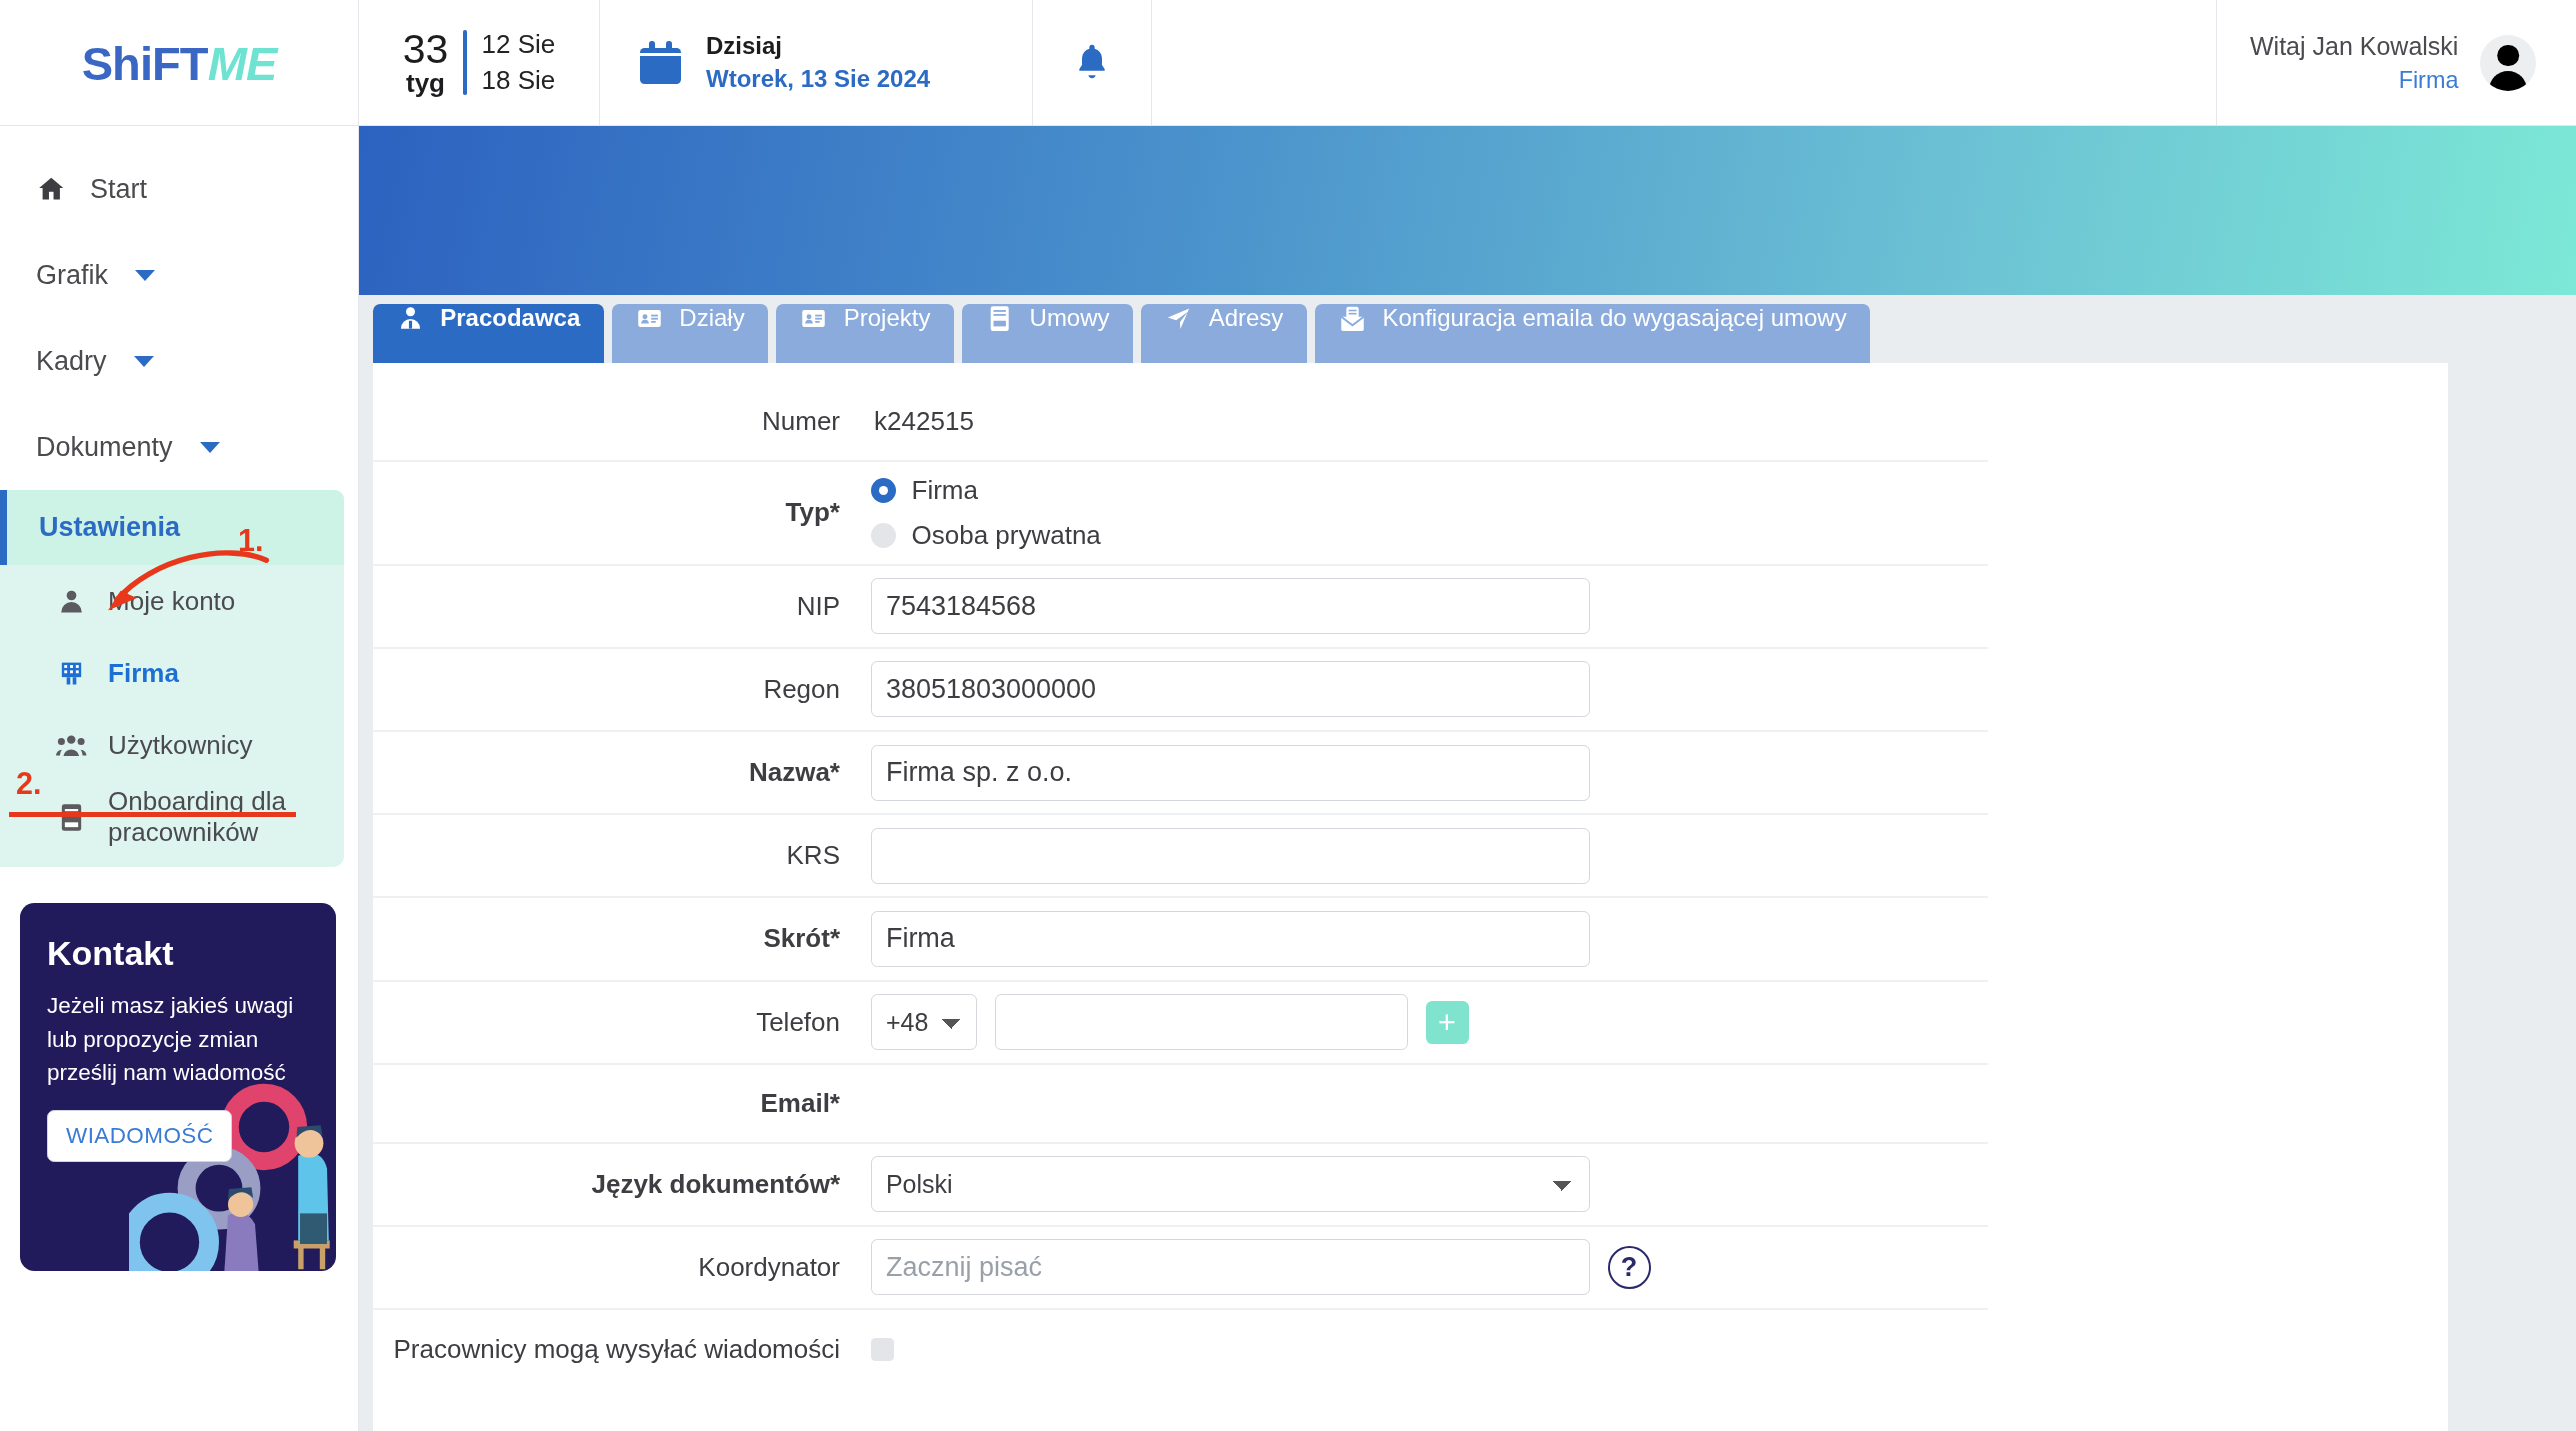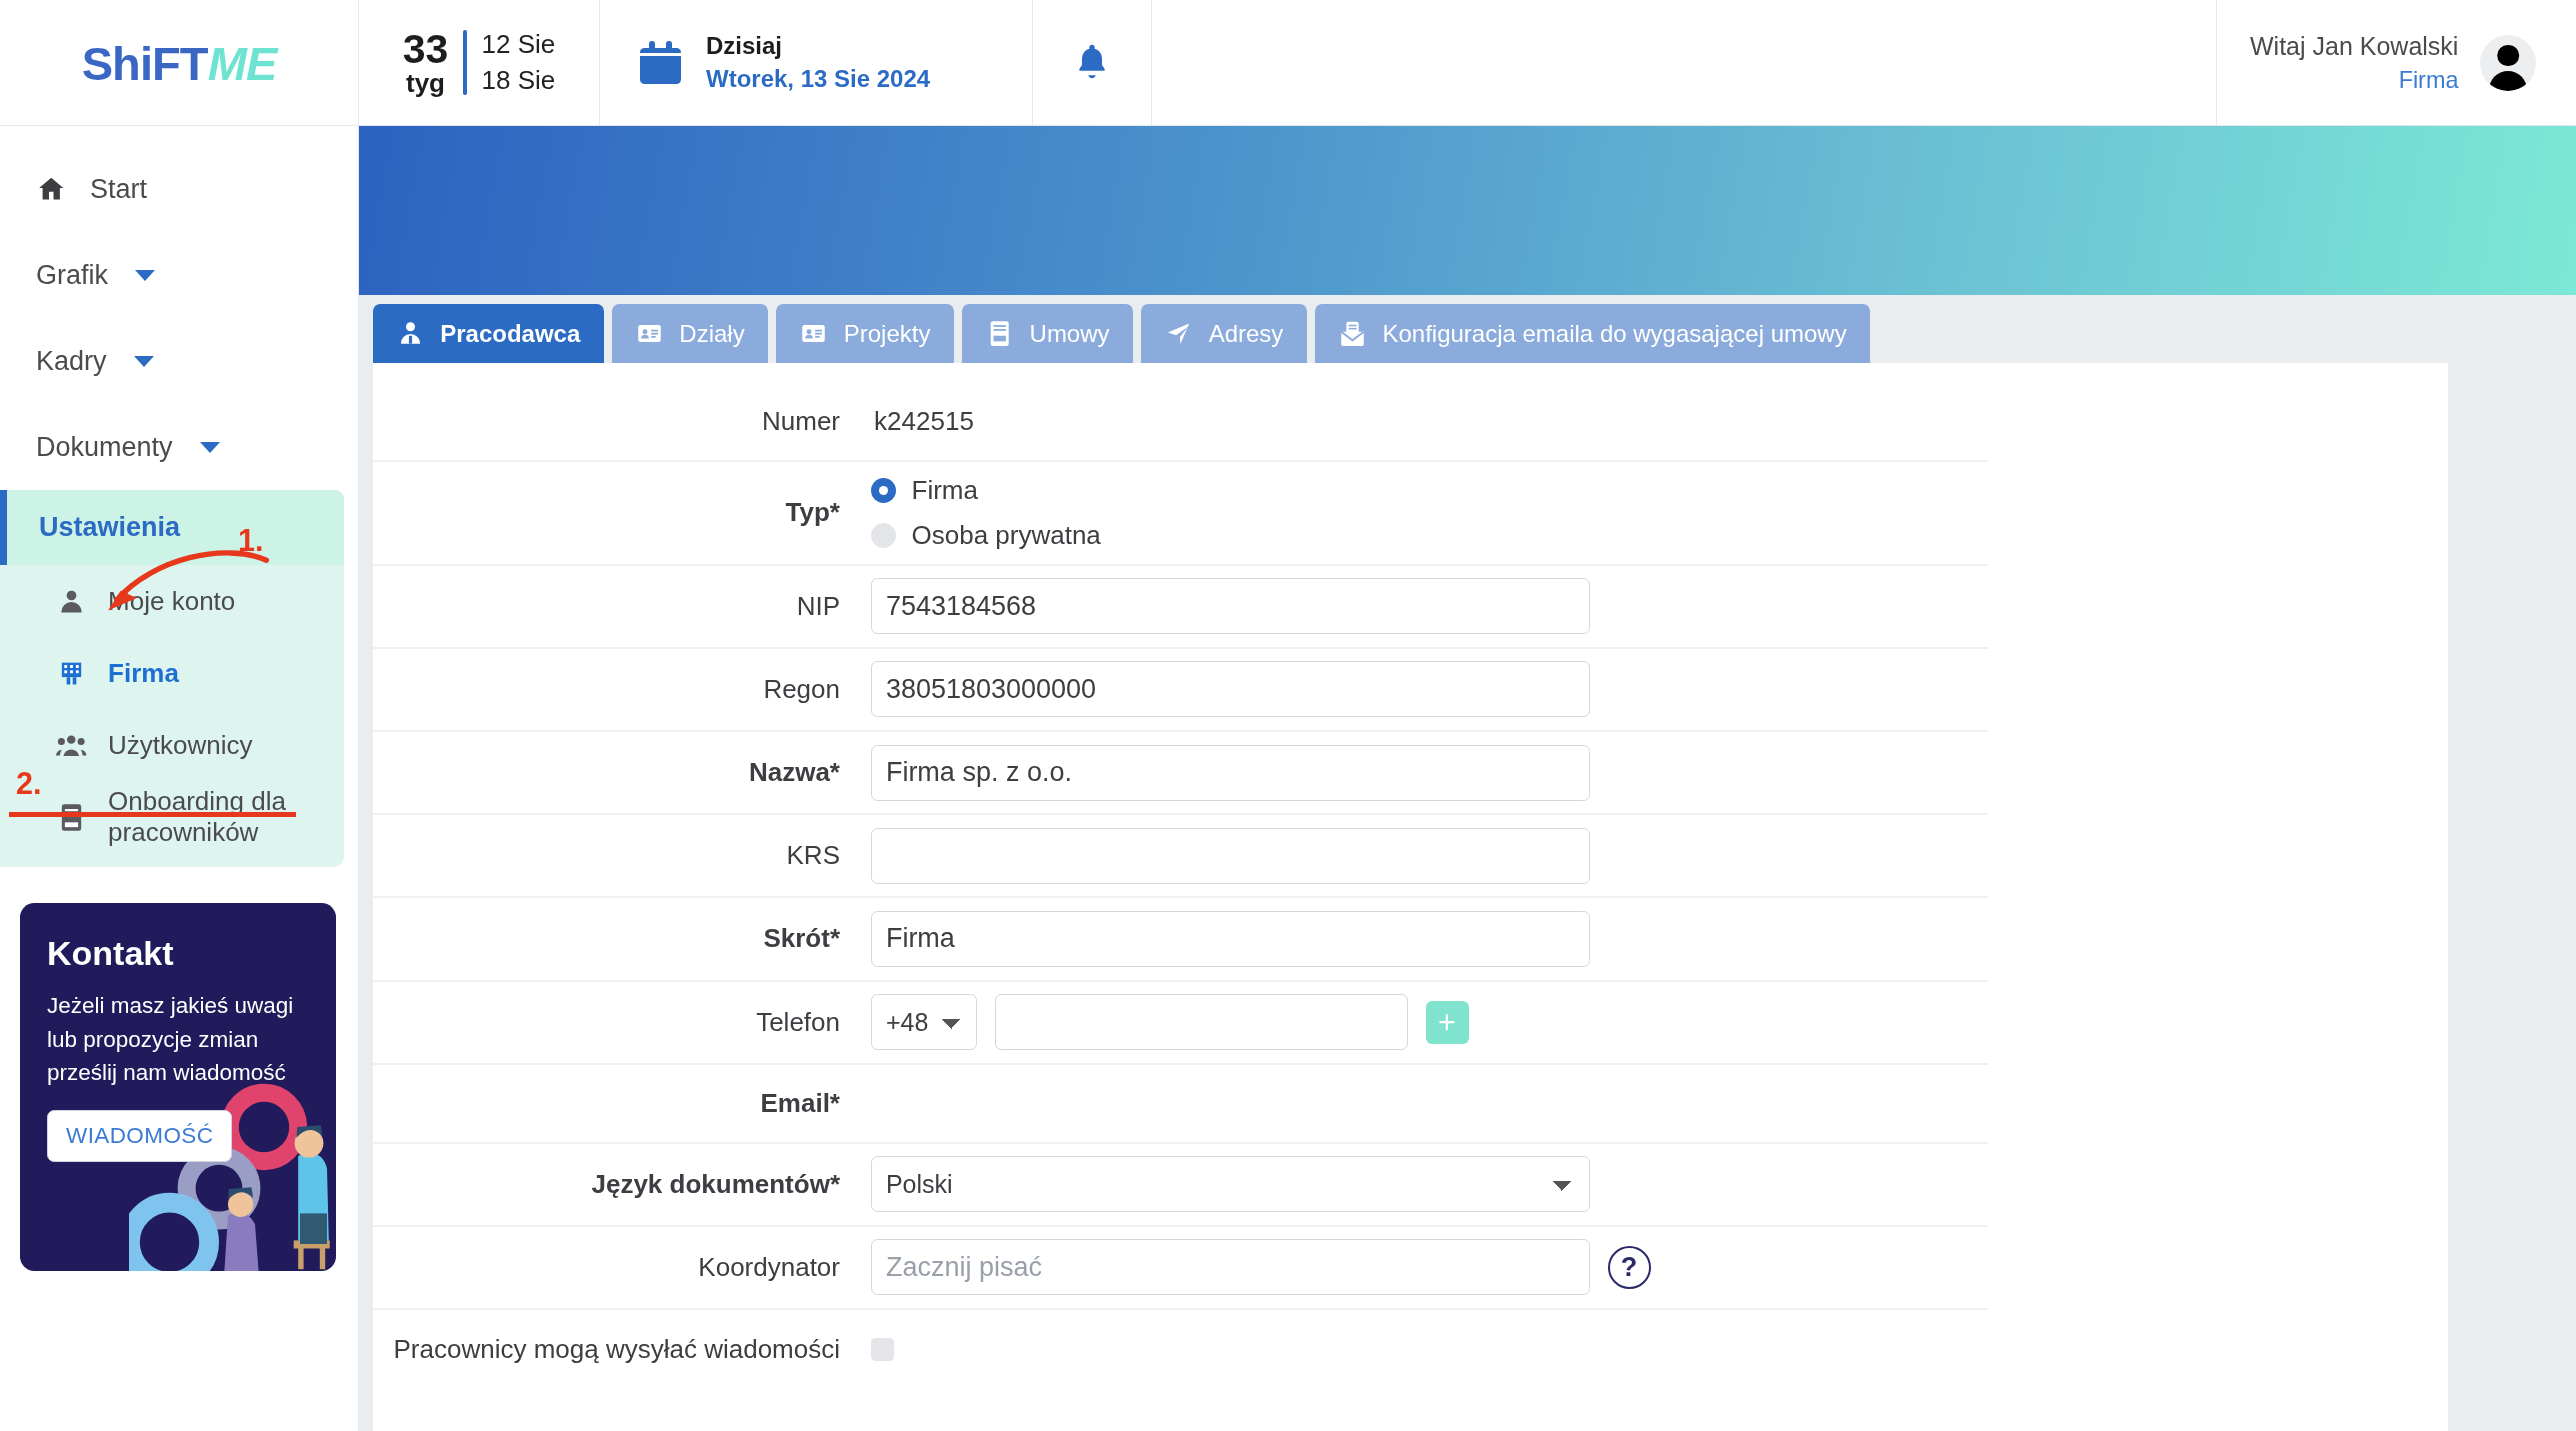--- a/index.html
+++ b/index.html
@@ -22,21 +22,21 @@
   }
   .logo { font-size: 47px; font-weight: 800; letter-spacing: -0.9px; line-height: 1; }
   .logo .part-a { color: #3a66c4; }
   .logo .part-b { color: #6fe3d2; font-style: italic; }
 
   .week-cell {
     width: 241px; min-width: 241px; display: flex; align-items: center; justify-content: center;
     gap: 14.4px; border-right: 1.8px solid #e4e7eb;
   }
   .week-num { text-align: center; line-height: 1.0; }
-  .week-num .n { font-size: 41px; font-weight: 700; color: #1d1d1f; display: block; }
+  .week-num .n { font-size: 41px; font-weight: 400; color: #1d1d1f; display: block; }
   .week-num .u { font-size: 26px; font-weight: 800; color: #1d1d1f; display: block; }
   .week-bar { width: 4.5px; height: 65px; background: #2c6bc4; border-radius: 1.8px; }
   .week-dates { font-size: 26px; color: #232323; line-height: 1.35; }
 
   .today-cell {
     width: 433px; min-width: 433px; display: flex; align-items: center; gap: 25px;
     padding-left: 40px; border-right: 1.8px solid #e4e7eb;
   }
   .cal-ico { width: 41px; height: 43px; position: relative; flex: 0 0 auto; }
   .cal-ico .body { position: absolute; left: 0; top: 7.2px; width: 41px; height: 36px; background: #2c6bc4; border-radius: 4.5px; }
@@ -109,21 +109,21 @@
     padding: 11.7px 18px; color: #3a7bd5; font-size: 22.5px; letter-spacing: 0.4px; position: relative; z-index: 4; cursor: pointer;
   }
   .cc-art { position: absolute; right: 0; bottom: 0; width: 207px; height: 234px; z-index: 1; }
 
   
   .main { flex: 1; min-width: 0; background: #eaedf0; display: flex; flex-direction: column; }
   .banner { height: 169px; min-height: 169px; background: linear-gradient(100deg, #2c62c0 0%, #4a92cc 38%, #6cc2d4 72%, #7ce8d6 100%); }
 
   .tabs { display: flex; align-items: flex-end; gap: 8px; padding: 18px 0 0 13.5px; height: 68px; }
   .tab {
-    display: flex; align-items: center; gap: 15.3px; height: 59px; padding: 0 23.4px;
+    display: flex; gap: 15.3px; height: 59px; padding: 0 23.4px;
     background: #8aabdb; color: #ffffff; font-size: 24px; border-radius: 7.2px 7.2px 0 0; cursor: pointer; white-space: nowrap;
   }
   .tab.active { background: #2c6bc4; font-weight: 600; }
   .tab .t-ico { width: 29px; height: 29px; display: inline-flex; align-items: center; justify-content: center; flex: 0 0 auto; }
   .tab .t-ico svg { fill: #ffffff; display: block; }
 
   .card { background: #ffffff; margin: 0 128px 0 13.5px; flex: 1; min-height: 0; padding-top: 20px; overflow: hidden; }
 
   .frow { display: flex; align-items: center; border-bottom: 2.7px solid #eef0f2; min-height: 79px; padding: 12.6px 0; width: 1615px; }
   .frow.nobord { border-bottom: none; }

